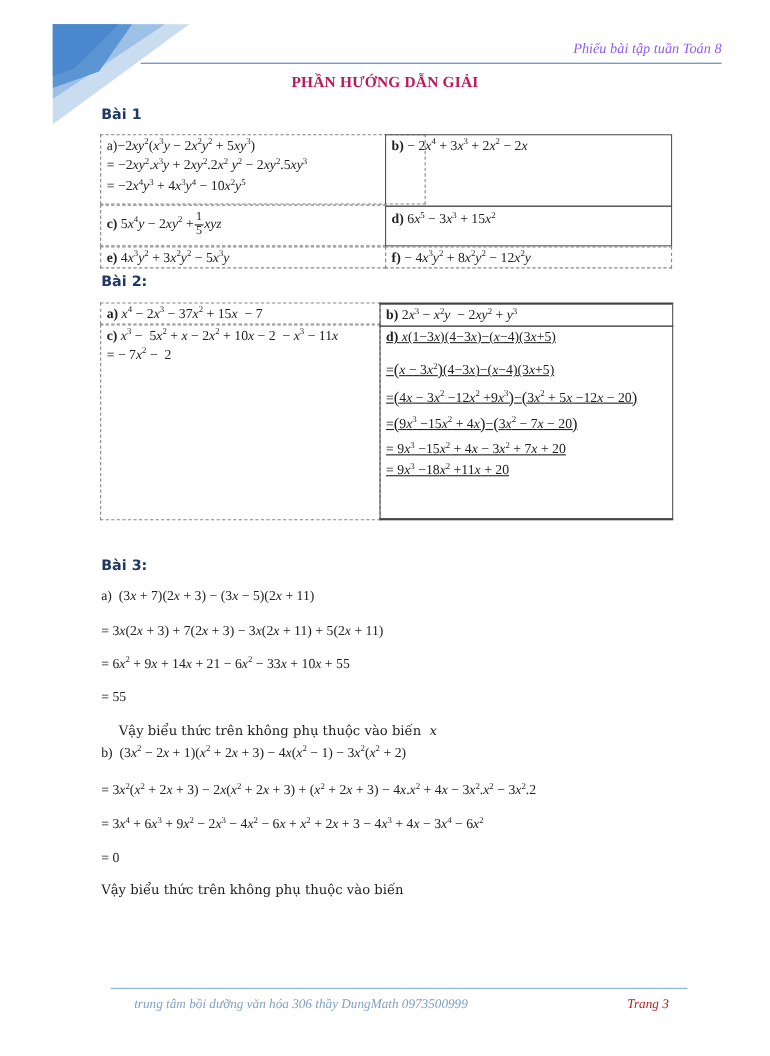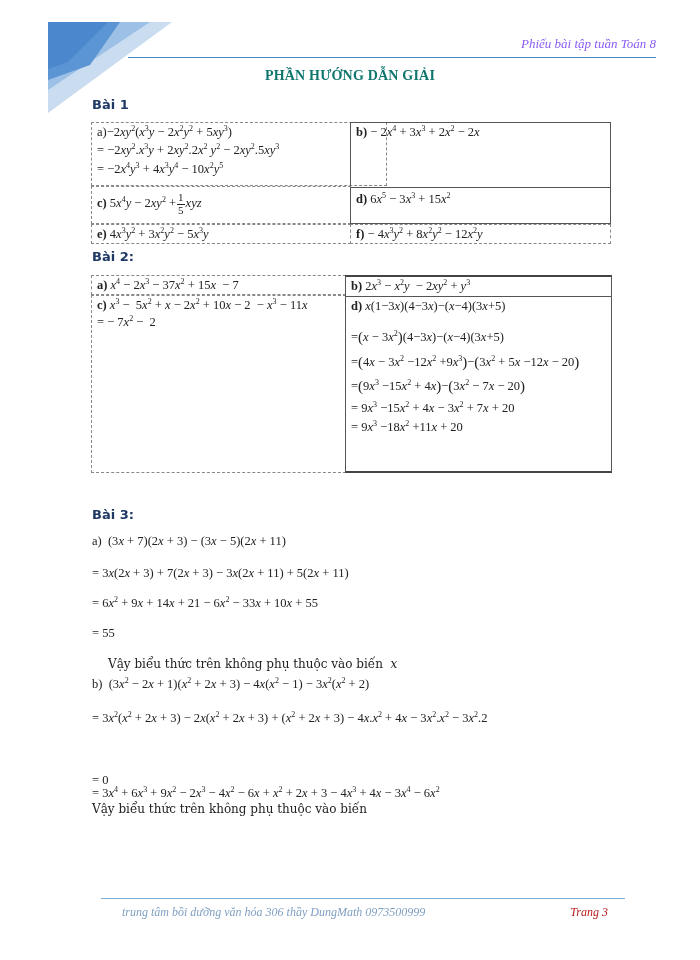--- a/index.html
+++ b/index.html
@@ -11,21 +11,21 @@
   .corner { position: absolute; left: 0; top: 0; }
   .hdr-title {
     position: absolute; right: 44px; top: 36px;
     font-style: italic; font-size: 13px; color: #8b5cf6;
   }
   .hdr-line {
     position: absolute; left: 128px; top: 57px; width: 528px; height: 1px; background: #4a86c5;
   }
   .main-title {
     position: absolute; left: 0; width: 700px; top: 68px; text-align: center;
-    color: #0f766e; font-weight: bold; font-size: 14px; letter-spacing: 0.2px;
+    color: #be185d; font-weight: bold; font-size: 14px; letter-spacing: 0.2px;
   }
   .sect {
     position: absolute; left: 92px; font-weight: bold; font-size: 13px; color: #1f3864;
     font-family: "DejaVu Sans", "Liberation Sans", sans-serif;
   }
   .math { font-size: 12.5px; line-height: 1.15; white-space: nowrap; }
   .math i { font-style: italic; }
   sup { font-size: 8px; vertical-align: 5px; line-height: 0; }
   .lbl { font-weight: bold; font-style: normal; }
 
@@ -95,21 +95,21 @@
   <div class="cell dash math" style="left:0;top:0;width:255px;height:20px;">
     <span class="lbl">a)</span> <i>x</i><sup>4</sup> − 2<i>x</i><sup>3</sup> − 37<i>x</i><sup>2</sup> + 15<i>x</i> &nbsp;− 7
   </div>
   <div class="cell dash math" style="left:0;top:20px;width:255px;height:178px;">
     <div><span class="lbl">c)</span> <i>x</i><sup>3</sup> − &nbsp;5<i>x</i><sup>2</sup> + <i>x</i> − 2<i>x</i><sup>2</sup> + 10<i>x</i> − 2 &nbsp;− <i>x</i><sup>3</sup> − 11<i>x</i></div>
     <div style="margin-top:3px;">= − 7<i>x</i><sup>2</sup> − &nbsp;2</div>
   </div>
   <div class="cell solid math" style="left:254px;top:0;width:267px;height:22px;border-top:2px solid #444;">
     <span class="lbl">b)</span> 2<i>x</i><sup>3</sup> − <i>x</i><sup>2</sup><i>y</i> &nbsp;− 2<i>xy</i><sup>2</sup> + <i>y</i><sup>3</sup>
   </div>
-  <div class="cell solid math" style="left:254px;top:21px;width:267px;height:177px;border-bottom:2px solid #444;">
+  <div class="cell solid math" style="left:254px;top:21px;width:267px;height:177px;border-bottom:2px solid #444;text-decoration:underline;">
     <div><span class="lbl">d)</span> <i>x</i>(1−3<i>x</i>)(4−3<i>x</i>)−(<i>x</i>−4)(3<i>x</i>+5)</div>
     <div style="margin-top:16px;">=<span class="paren">(</span><i>x</i> − 3<i>x</i><sup>2</sup><span class="paren">)</span>(4−3<i>x</i>)−(<i>x</i>−4)(3<i>x</i>+5)</div>
     <div style="margin-top:7px;">=<span class="paren">(</span>4<i>x</i> − 3<i>x</i><sup>2</sup> −12<i>x</i><sup>2</sup> +9<i>x</i><sup>3</sup><span class="paren">)</span>−<span class="paren">(</span>3<i>x</i><sup>2</sup> + 5<i>x</i> −12<i>x</i> − 20<span class="paren">)</span></div>
     <div style="margin-top:7px;">=<span class="paren">(</span>9<i>x</i><sup>3</sup> −15<i>x</i><sup>2</sup> + 4<i>x</i><span class="paren">)</span>−<span class="paren">(</span>3<i>x</i><sup>2</sup> − 7<i>x</i> − 20<span class="paren">)</span></div>
     <div style="margin-top:6px;">= 9<i>x</i><sup>3</sup> −15<i>x</i><sup>2</sup> + 4<i>x</i> − 3<i>x</i><sup>2</sup> + 7<i>x</i> + 20</div>
     <div style="margin-top:4px;">= 9<i>x</i><sup>3</sup> −18<i>x</i><sup>2</sup> +11<i>x</i> + 20</div>
   </div>
 </div>
 
 <div class="sect" style="top:507px;">Bài 3:</div>
@@ -117,19 +117,19 @@
 <div class="line p3" style="top:534px;">a) &nbsp;(3<i>x</i> + 7)(2<i>x</i> + 3) − (3<i>x</i> − 5)(2<i>x</i> + 11)</div>
 <div class="line p3" style="top:566px;">= 3<i>x</i>(2<i>x</i> + 3) + 7(2<i>x</i> + 3) − 3<i>x</i>(2<i>x</i> + 11) + 5(2<i>x</i> + 11)</div>
 <div class="line p3" style="top:596px;">= 6<i>x</i><sup>2</sup> + 9<i>x</i> + 14<i>x</i> + 21 − 6<i>x</i><sup>2</sup> − 33<i>x</i> + 10<i>x</i> + 55</div>
 <div class="line p3" style="top:626px;">= 55</div>
 
 <div class="line txt" style="top:657px;left:108px;">
   <span>Vậy biểu thức trên không phụ thuộc vào biến</span>&nbsp; <i>x</i>
 </div>
 <div class="line p3" style="top:677px;">b) &nbsp;(3<i>x</i><sup>2</sup> − 2<i>x</i> + 1)(<i>x</i><sup>2</sup> + 2<i>x</i> + 3) − 4<i>x</i>(<i>x</i><sup>2</sup> − 1) − 3<i>x</i><sup>2</sup>(<i>x</i><sup>2</sup> + 2)</div>
 <div class="line p3" style="top:711px;">= 3<i>x</i><sup>2</sup>(<i>x</i><sup>2</sup> + 2<i>x</i> + 3) − 2<i>x</i>(<i>x</i><sup>2</sup> + 2<i>x</i> + 3) + (<i>x</i><sup>2</sup> + 2<i>x</i> + 3) − 4<i>x</i>.<i>x</i><sup>2</sup> + 4<i>x</i> − 3<i>x</i><sup>2</sup>.<i>x</i><sup>2</sup> − 3<i>x</i><sup>2</sup>.2</div>
-<div class="line p3" style="top:786px;font-family:Liberation Serif, serif;">= 3<i>x</i><sup>4</sup> + 6<i>x</i><sup>3</sup> + 9<i>x</i><sup>2</sup> − 2<i>x</i><sup>3</sup> − 4<i>x</i><sup>2</sup> − 6<i>x</i> + <i>x</i><sup>2</sup> + 2<i>x</i> + 3 − 4<i>x</i><sup>3</sup> + 4<i>x</i> − 3<i>x</i><sup>4</sup> − 6<i>x</i><sup>2</sup></div>
+<div class="line p3" style="top:742px;font-family:Liberation Serif, serif;">= 3<i>x</i><sup>4</sup> + 6<i>x</i><sup>3</sup> + 9<i>x</i><sup>2</sup> − 2<i>x</i><sup>3</sup> − 4<i>x</i><sup>2</sup> − 6<i>x</i> + <i>x</i><sup>2</sup> + 2<i>x</i> + 3 − 4<i>x</i><sup>3</sup> + 4<i>x</i> − 3<i>x</i><sup>4</sup> − 6<i>x</i><sup>2</sup></div>
 <div class="line p3" style="top:773px;">= 0</div>
 <div class="line txt" style="top:802px;">Vậy biểu thức trên không phụ thuộc vào biến</div>
 
 <div class="ftr-line"></div>
 <div class="ftr-left">trung tâm bồi dưỡng văn hóa 306 thầy DungMath 0973500999</div>
 <div class="ftr-right">Trang 3</div>
 
 </body></html>

